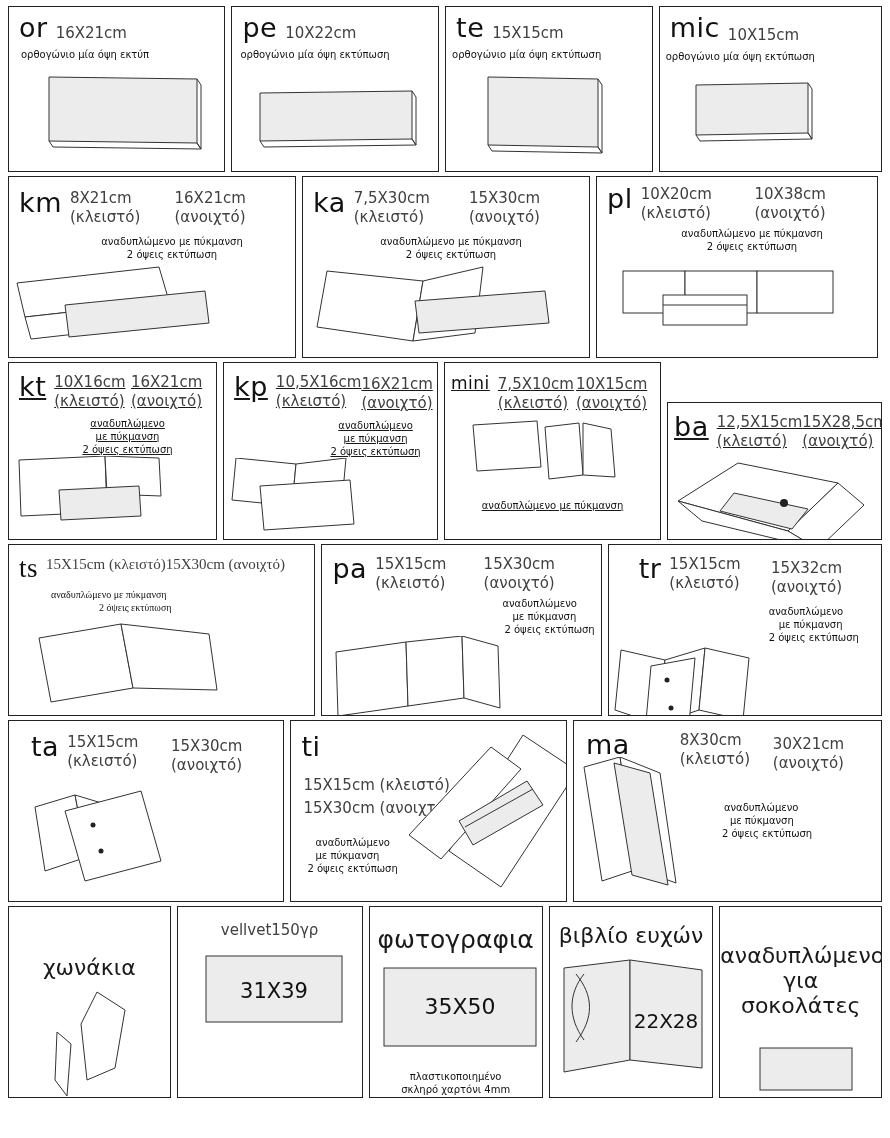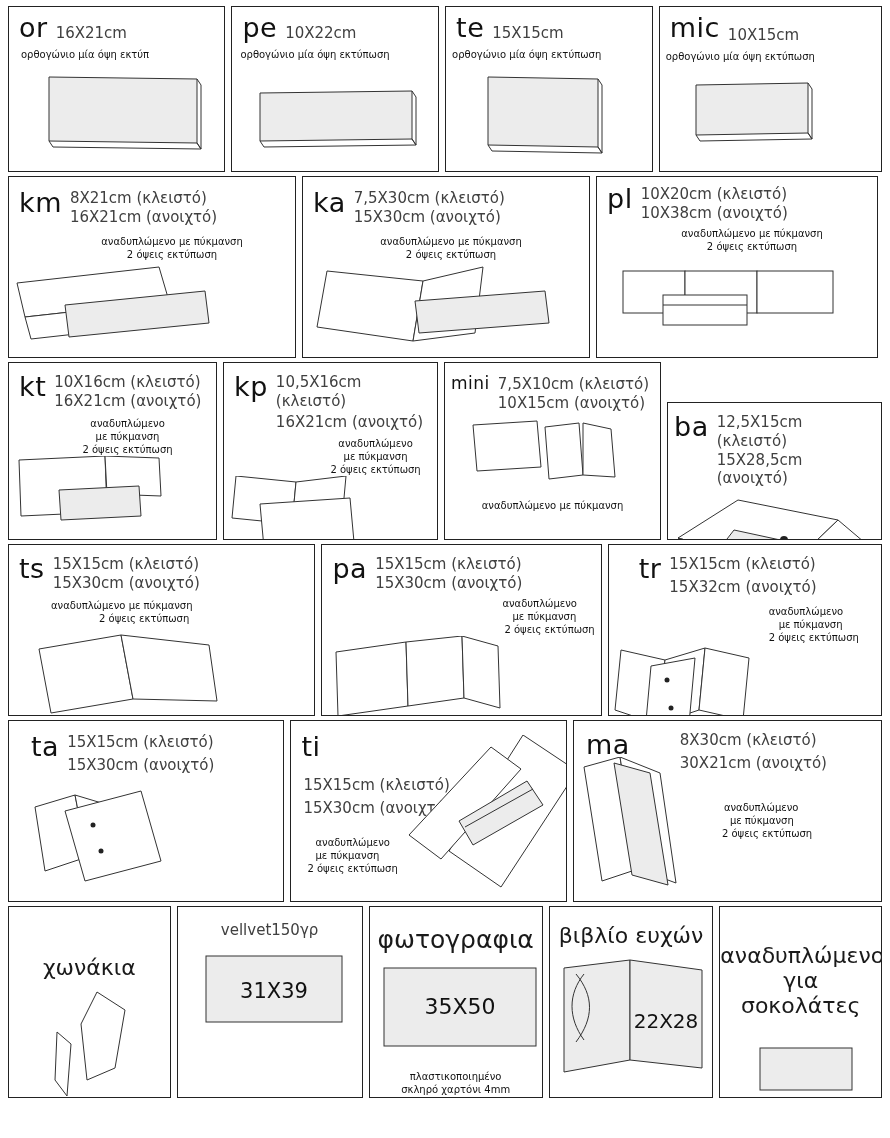--- a/index.html
+++ b/index.html
@@ -21,21 +21,21 @@
   .code{
     font-size:27px;
     letter-spacing:0.5px;
     line-height:1;
     color:#111;
   }
   .code.small{font-size:17px;}
   .dim{font-size:15px;line-height:1.25;color:#404040;}
   .note{font-size:10px;line-height:1.3;color:#111;}
   .hdr{display:flex;align-items:flex-start;gap:8px;padding:7px 8px 0 10px;}
-  .hdrcol{display:flex;flex-direction:column;}
+  .hdrcol{display:flex;flex-direction:row;}
   .abs{position:absolute;}
   .big{font-size:25px;}
   .bigger{font-size:28px;}
   .centered{text-align:center;}
   .fillgrey{fill:#ececec;stroke:#333;stroke-width:1;}
   .fillwhite{fill:#ffffff;stroke:#333;stroke-width:1;}
   .ln{stroke:#333;stroke-width:1;fill:none;}
   .lbl-lastrow{font-size:22px;}
 </style>
 </head>
@@ -145,21 +145,21 @@
       <svg width="282" height="92" viewBox="0 0 282 92">
         <rect x="26" y="18" width="62" height="42" class="fillwhite"></rect>
         <rect x="88" y="18" width="72" height="42" class="fillwhite"></rect>
         <rect x="160" y="18" width="76" height="42" class="fillwhite"></rect>
         <rect x="66" y="42" width="84" height="30" class="fillwhite"></rect>
         <line x1="66" y1="52" x2="150" y2="52" class="ln"></line>
       </svg>
     </div>
   </div>
 
-  <div class="row" style="height:182px;padding-top:4px;">
+  <div class="row" style="height:182px;padding-top:4px;text-decoration:underline;">
     <div class="cell" style="width:212px;">
       <div class="hdr" style="padding-top:10px;">
         <span class="code">kt</span>
         <span class="hdrcol">
           <span class="dim">10X16cm (κλειστό)</span>
           <span class="dim">16X21cm (ανοιχτό)</span>
         </span>
       </div>
       <div class="note centered" style="padding:6px 0 0 30px;">αναδυπλώμενο</div>
       <div class="note centered" style="padding:0 0 0 30px;">με πύκμανση</div>
@@ -218,21 +218,21 @@
         <polygon points="10,44 70,6 170,26 120,74" class="fillwhite"></polygon>
         <polygon points="120,74 170,26 196,48 150,92" class="fillwhite"></polygon>
         <polygon points="10,44 120,74 150,92 34,64" class="fillwhite"></polygon>
         <polygon points="66,36 140,52 124,72 52,54" class="fillgrey"></polygon>
         <circle cx="116" cy="46" r="4" fill="#222"></circle>
       </svg>
     </div>
   </div>
 
   <div class="row" style="height:176px;padding-top:4px;">
-    <div class="cell" style="width:316px;">
+    <div class="cell" style="width:316px;font-family:Liberation Serif, serif;">
       <div class="hdr" style="padding-top:10px;">
         <span class="code">ts</span>
         <span class="hdrcol">
           <span class="dim">15X15cm (κλειστό)</span>
           <span class="dim">15X30cm (ανοιχτό)</span>
         </span>
       </div>
       <div class="note" style="padding:6px 0 0 42px;">αναδυπλώμενο με πύκμανση</div>
       <div class="note" style="padding:0 0 0 90px;">2 όψεις εκτύπωση</div>
       <svg width="288" height="92" viewBox="0 0 288 92">

